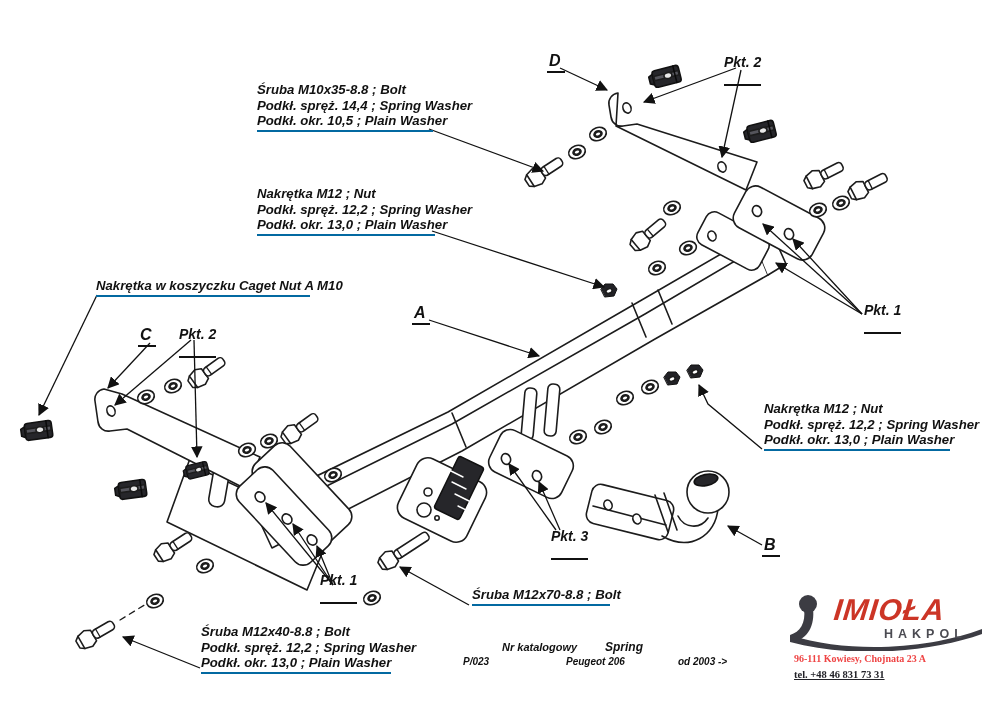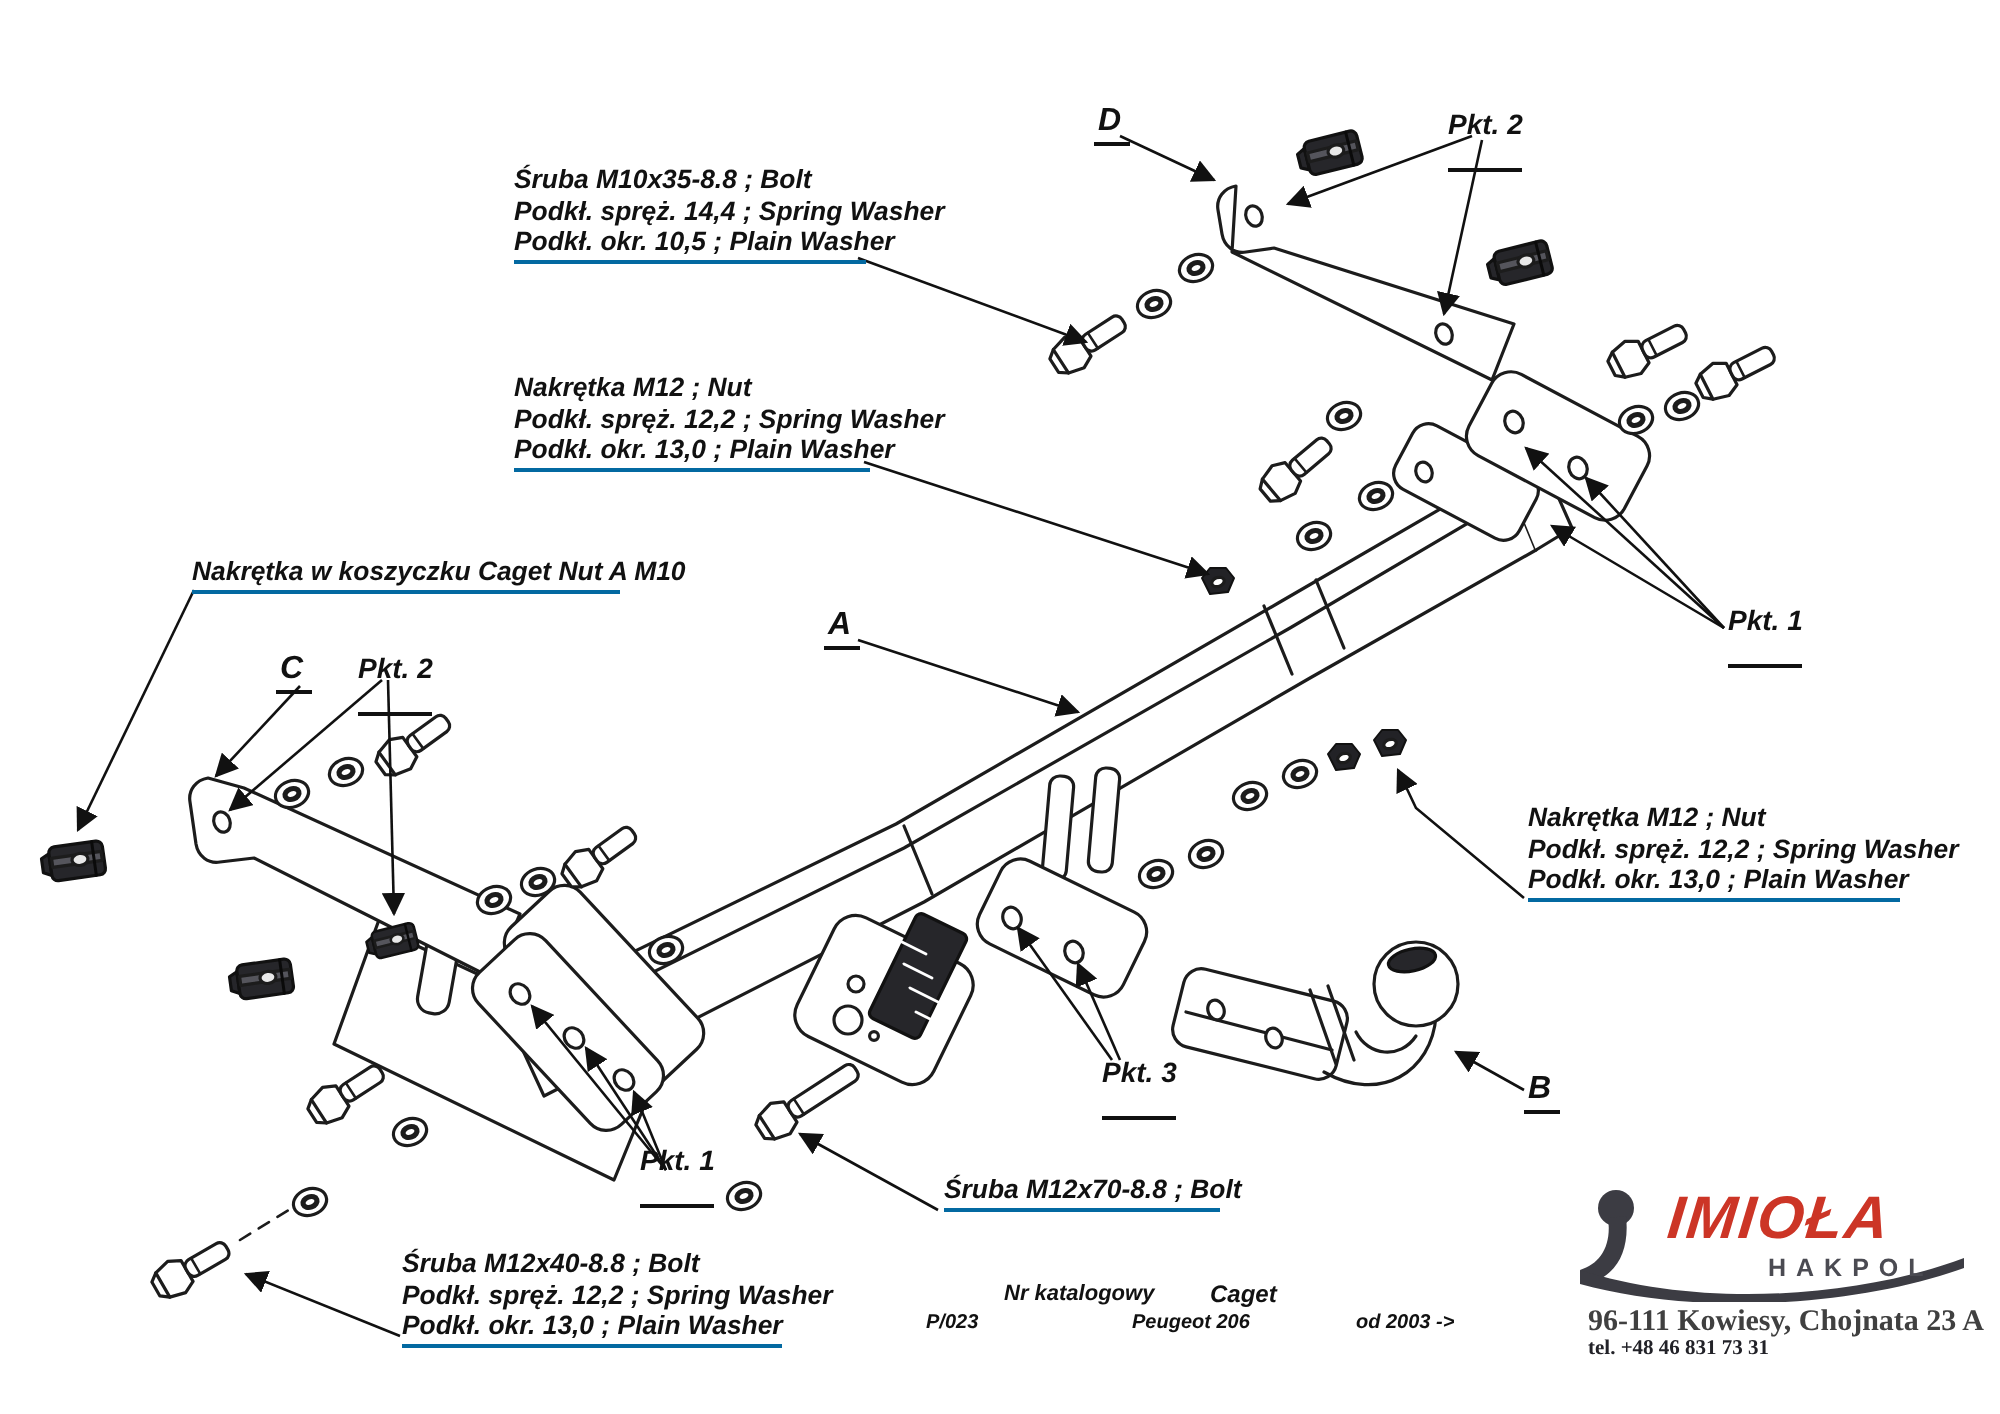--- a/index.html
+++ b/index.html
@@ -14,23 +14,23 @@
   .pkt{position:absolute;font-style:italic;font-weight:bold;font-size:14px;color:#111;
        border-bottom:2px solid #111;padding-bottom:14px;white-space:nowrap;}
   .ftr-small{position:absolute;font-style:italic;font-weight:bold;font-size:11px;color:#111;white-space:nowrap;margin-left:39px;}
   .ftr-big{position:absolute;font-style:italic;font-weight:bold;font-size:10px;color:#111;white-space:nowrap;}
   .logo{position:absolute;left:782px;top:591px;width:210px;height:105px;}
   .logo .brand{position:absolute;left:52px;top:2px;font-size:30px;font-weight:bold;font-style:italic;
                letter-spacing:1px;transform:skewX(-6deg);white-space:nowrap;}
   .logo .sub{position:absolute;left:102px;top:36px;font-size:12.5px;font-weight:bold;
              letter-spacing:5px;white-space:nowrap;}
   .logo .addr{position:absolute;left:12px;top:62px;font-family:"Liberation Serif",serif;
-              font-weight:bold;font-size:15px;color:#404040;white-space:nowrap;}
+              font-weight:bold;font-size:10px;color:#ef4444;white-space:nowrap;}
   .logo .phone{position:absolute;left:12px;top:78px;font-family:"Liberation Serif",serif;
-               font-weight:bold;font-size:10.5px;color:#222228;white-space:nowrap;}
+               font-weight:bold;font-size:10.5px;color:#222228;white-space:nowrap;text-decoration:underline;}
 </style>
 </head>
 <body>
 
 <div class="stage">
 
   <svg width="1000" height="707" viewBox="0 0 1000 707">
     <defs>
       <marker id="arr" viewBox="0 0 10 10" refX="9" refY="5" markerWidth="9" markerHeight="9" orient="auto-start-reverse">
         <path d="M0,0 L10,5 L0,10 z" fill="#111"></path>
@@ -254,21 +254,21 @@
   <span class="letter" style="left:762px;top:536px">B</span>
 
   <span class="pkt" style="left:179px;top:326px">Pkt. 2</span>
   <span class="pkt" style="left:724px;top:54px">Pkt. 2</span>
   <span class="pkt" style="left:864px;top:302px">Pkt. 1</span>
   <span class="pkt" style="left:320px;top:572px">Pkt. 1</span>
   <span class="pkt" style="left:551px;top:528px">Pkt. 3</span>
 
   <span class="ftr-small" style="left:463px;top:641px">Nr katalogowy</span>
   <span class="ftr-big" style="left:463px;top:656px">P/023</span>
-  <span class="ftr-small" style="left:566px;top:640px;font-size:12px">Caget</span>
+  <span class="ftr-small" style="left:566px;top:640px;font-size:12px">Spring</span>
   <span class="ftr-big" style="left:566px;top:656px">Peugeot 206</span>
   <span class="ftr-big" style="left:678px;top:656px">od  2003 -&gt;</span>
 
   <div class="logo">
     <svg width="210" height="60">
       <g fill="#3c3c43">
         <circle cx="26" cy="13" r="9"></circle>
         <path d="M22,18 C24,32 18,41 8,44 L12,51 C26,47 33,35 31,17 Z"></path>
         <path d="M8,44 C70,64 150,57 200,38 L200,43 C150,61 70,68 8,51 Z"></path>
       </g>

